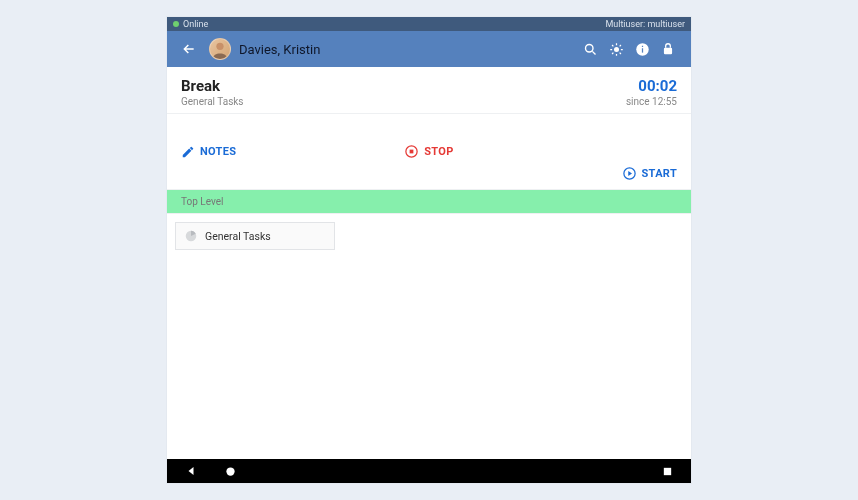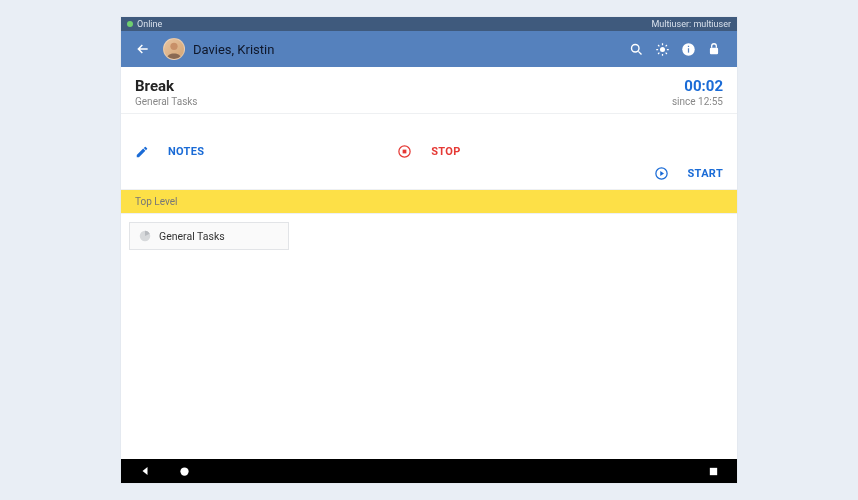--- a/index.html
+++ b/index.html
@@ -7,21 +7,21 @@
       font-family: -apple-system, BlinkMacSystemFont, "Segoe UI", Roboto, sans-serif;
       background: #e9eef5;
       width: 858px;
       height: 500px;
       overflow: hidden;
       display: flex;
       align-items: center;
       justify-content: center;
     }
     .device {
-      width: 616px;
+      width: 524px;
       height: 466px;
       background: #fff;
       display: flex;
       flex-direction: column;
       box-shadow: 0 0 0 1px rgba(0,0,0,0.02);
     }
     .statusbar {
       height: 14px;
       background: #3f5a7d;
       color: #d8e1ec;
@@ -65,33 +65,33 @@
     .task-timer { text-align: right; margin-left: 21px; }
     .timer-value { font-size: 15px; font-weight: 700; color: #1a6bd6; }
     .timer-since { font-size: 10px; color: #888; margin-top: 1px; }
     .actions {
       display: flex;
       align-items: center;
       padding: 8px 14px;
       border-bottom: 1px solid #eef0f2;
     }
     .action-btn {
-      display: flex; align-items: center; gap: 19px;
+      display: flex; align-items: center; gap: 5px;
       font-size: 11px; font-weight: 700; letter-spacing: 0.3px;
       cursor: pointer;
     }
     .action-notes { color: #1a6bd6; }
     .action-stop { color: #e53935; margin: 0 auto; justify-content: center; }
     .action-start { color: #1a6bd6; margin-top: 44px; }
     .breadcrumb {
       padding: 6px 14px;
       font-size: 10px;
       color: #777;
       border-bottom: 1px solid #eef0f2;
-      background: #fde047;
+      background: #86efac;
     }
     .cards {
       padding: 8px 8px;
       display: flex;
       gap: 6px;
     }
     .card {
       flex: 0 0 160px;
       height: 28px;
       border: 1px solid #e2e4e7;

